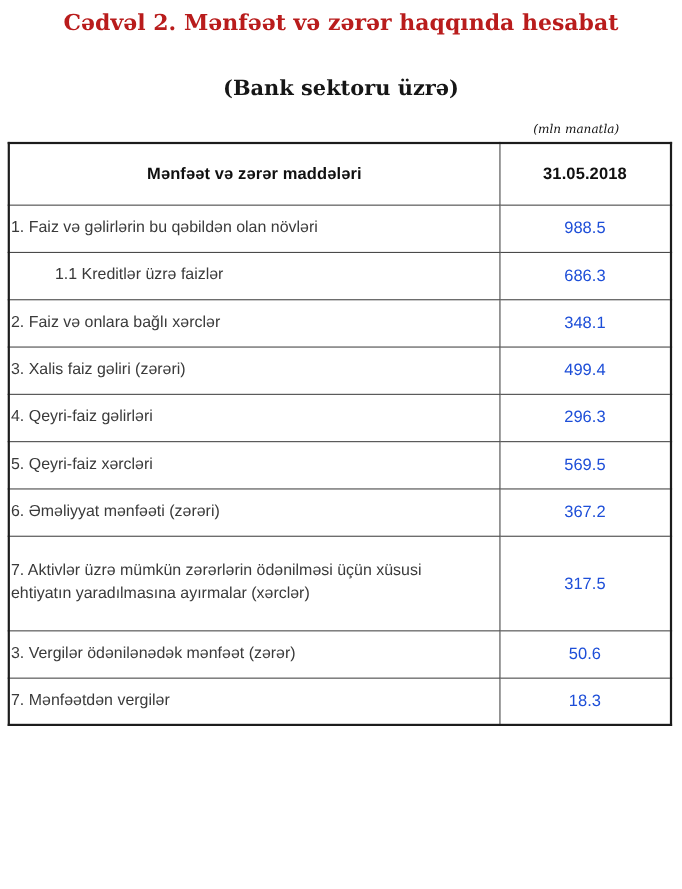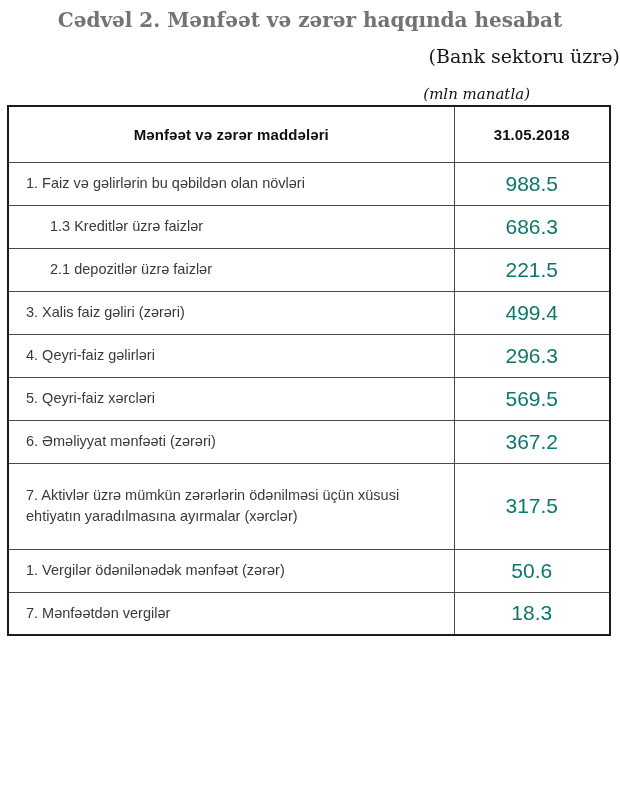--- a/index.html
+++ b/index.html
@@ -10,42 +10,42 @@
     background: #ffffff;
     position: relative;
     overflow: hidden;
     font-family: "Liberation Sans", "DejaVu Sans", sans-serif;
   }
   .doc-title {
     font-family: "DejaVu Serif", "Liberation Serif", serif;
     font-weight: 700;
     font-size: 20px;
     line-height: 26px;
-    color: #737373;
+    color: #b91c1c;
     text-align: center;
     padding-top: 7px;
   }
   .doc-subtitle {
     font-family: "DejaVu Serif", "Liberation Serif", serif;
-    font-weight: 400;
+    font-weight: 700;
     font-size: 19px;
     line-height: 26px;
     color: #161616;
-    text-align: right;
-    margin-top: 10px;
+    text-align: center;
+    margin-top: 34px;
   }
   .unit-note {
     font-family: "DejaVu Serif", "Liberation Serif", serif;
     font-style: italic;
-    font-size: 15px;
+    font-size: 11px;
     line-height: 18px;
     color: #101010;
     text-align: right;
     margin-top: 16px;
-    padding-right: 90px;
+    padding-right: 57px;
     margin-bottom: 2px;
   }
   table.report {
     border-collapse: collapse;
     table-layout: fixed;
     margin-left: 7px;
     width: 602px;
     border: 2px solid #1c1c1c;
     background: #ffffff;
   }
@@ -63,26 +63,26 @@
     color: #101010;
     text-align: center;
     letter-spacing: 0.1px;
   }
   td.label-cell {
     height: 43px;
     font-size: 14.5px;
     line-height: 1.45;
     color: #3a3a3a;
     text-align: left;
-    padding: 5px 12px 5px 17px;
+    padding: 5px 12px 5px 1px;
   }
   td.label-cell.indent { padding-left: 41px; }
   td.value-cell {
-    font-size: 21px;
-    color: #0f766e;
+    font-size: 15px;
+    color: #1d4ed8;
     text-align: center;
   }
   tr.tall td { height: 86px; }
 </style>
 </head>
 <body>
 
 <div class="page">
   <div class="doc-title">Cədvəl 2. Mənfəət və zərər haqqında hesabat</div>
   <div class="doc-subtitle">(Bank sektoru üzrə)</div>
@@ -98,26 +98,26 @@
         <th>Mənfəət və zərər maddələri</th>
         <th>31.05.2018</th>
       </tr>
     </thead>
     <tbody>
         <tr>
           <td class="label-cell">1. Faiz və gəlirlərin bu qəbildən olan növləri</td>
           <td class="value-cell">988.5</td>
         </tr>
         <tr>
-          <td class="label-cell indent">1.3 Kreditlər üzrə faizlər</td>
+          <td class="label-cell indent">1.1 Kreditlər üzrə faizlər</td>
           <td class="value-cell">686.3</td>
         </tr>
         <tr>
-          <td class="label-cell indent">2.1 depozitlər üzrə faizlər</td>
-          <td class="value-cell">221.5</td>
+          <td class="label-cell">2. Faiz və onlara bağlı xərclər</td>
+          <td class="value-cell">348.1</td>
         </tr>
         <tr>
           <td class="label-cell">3. Xalis faiz gəliri (zərəri)</td>
           <td class="value-cell">499.4</td>
         </tr>
         <tr>
           <td class="label-cell">4. Qeyri-faiz gəlirləri</td>
           <td class="value-cell">296.3</td>
         </tr>
         <tr>
@@ -126,21 +126,21 @@
         </tr>
         <tr>
           <td class="label-cell">6. Əməliyyat mənfəəti (zərəri)</td>
           <td class="value-cell">367.2</td>
         </tr>
         <tr class="tall">
           <td class="label-cell">7. Aktivlər üzrə mümkün zərərlərin ödənilməsi üçün xüsusi ehtiyatın yaradılmasına ayırmalar (xərclər)</td>
           <td class="value-cell">317.5</td>
         </tr>
         <tr>
-          <td class="label-cell">1. Vergilər ödənilənədək mənfəət (zərər)</td>
+          <td class="label-cell">3. Vergilər ödənilənədək mənfəət (zərər)</td>
           <td class="value-cell">50.6</td>
         </tr>
         <tr>
           <td class="label-cell">7. Mənfəətdən vergilər</td>
           <td class="value-cell">18.3</td>
         </tr>
       </tbody>
   </table>
 </div>
 

